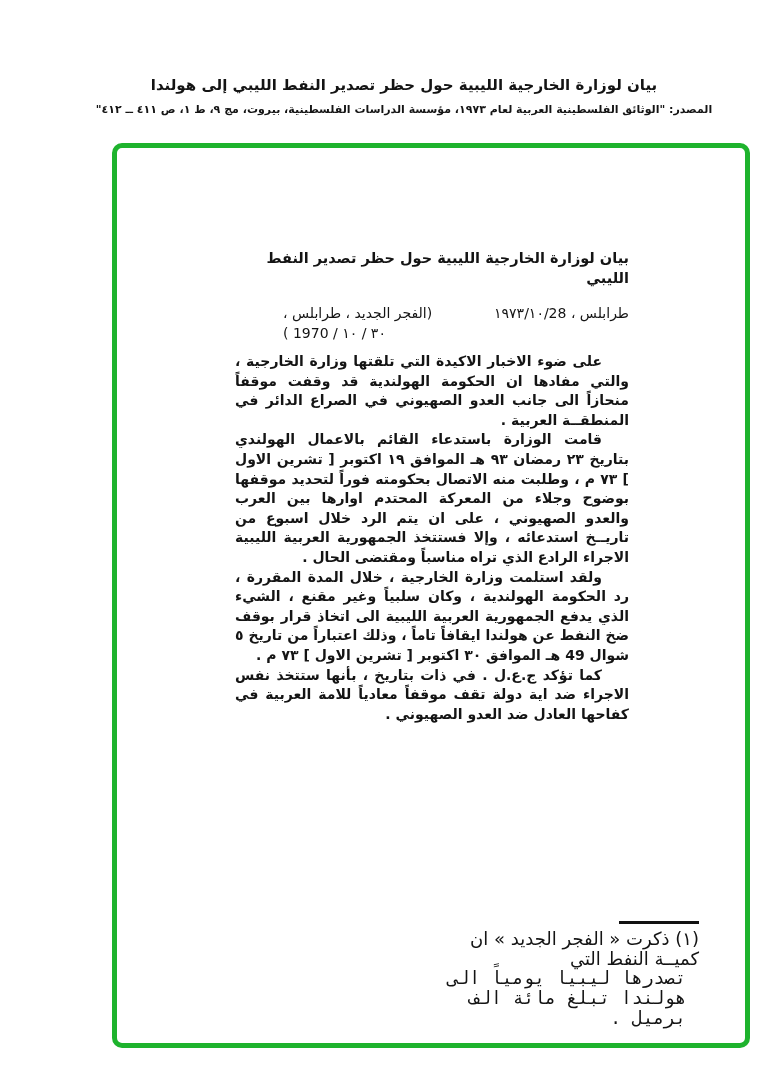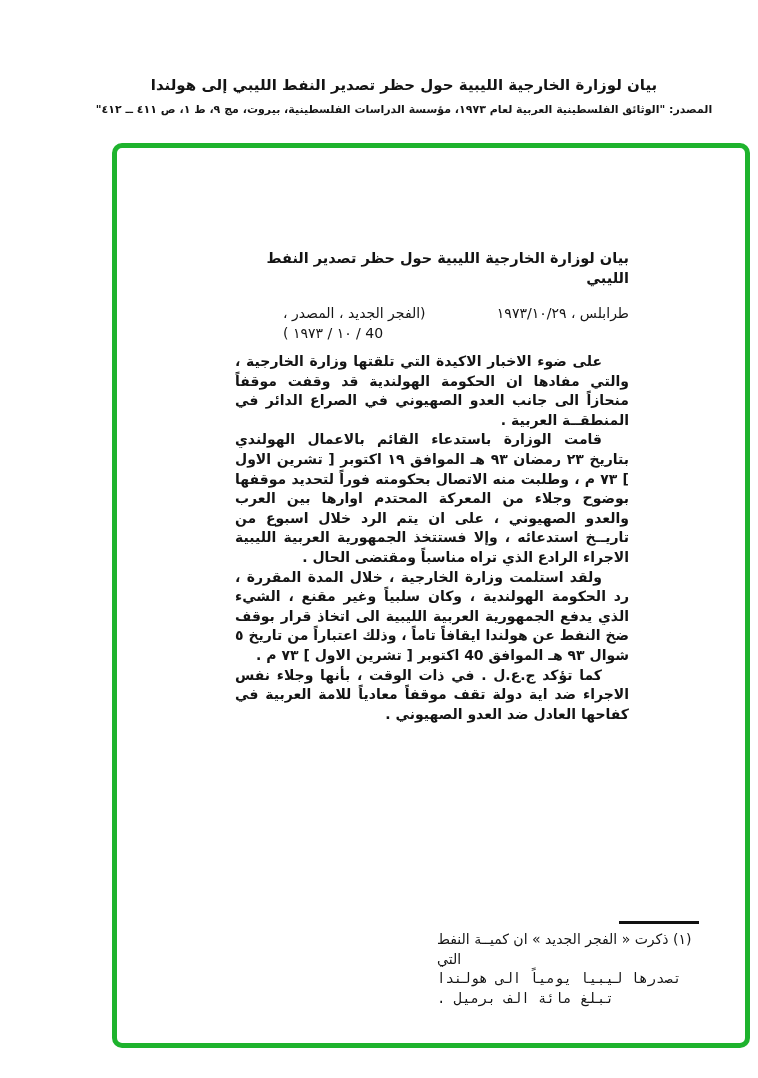--- a/index.html
+++ b/index.html
@@ -81,23 +81,23 @@
     top:773px;          
     left:auto; right:46px;
     width:80px; height:3px;
     background:#111111;
   }
   .footnote {
     position:absolute;
     top:781px;
     right:46px;
     width:262px;
-    font-size:14px;
+    font-size:18px;
     line-height:20px;
-    text-align:left;
+    text-align:right;
   }
   .footnote .fn-line2 { padding-right:13px;font-family:Liberation Mono, monospace; }
 </style>
 </head>
 <body>
 
 <div class="page">
 
   <div class="header-title">بيان لوزارة الخارجية الليبية حول حظر تصدير النفط الليبي إلى هولندا</div>
 
@@ -105,32 +105,32 @@
 
   <div class="doc-frame" style="border-color: rgb(30, 179, 45);">
 
     <div class="doc-content">
 
       <div class="doc-title">
         <div>بيان لوزارة الخارجية الليبية حول حظر تصدير النفط الليبي</div>
       </div>
 
       <div class="date-row">
-        <div>طرابلس ، ١٩٧٣/١٠/٢٩</div>
+        <div>طرابلس ، ١٩٧٣/١٠/28</div>
         <div class="citation">
-          <div>(الفجر الجديد ، المصدر ،</div>
-          <div>40 / ١٠ / ١٩٧٣ )</div>
+          <div>(الفجر الجديد ، طرابلس ،</div>
+          <div>٣٠ / ١٠ / 1970 )</div>
         </div>
       </div>
 
       <div class="body-text">
         <p>على ضوء الاخبار الاكيدة التي تلقتها وزارة الخارجية ، والتي مفادها ان الحكومة الهولندية قد وقفت موقفاً منحازاً الى جانب العدو الصهيوني في الصراع الدائر في المنطقــة العربية .</p>
         <p>قامت الوزارة باستدعاء القائم بالاعمال الهولندي بتاريخ ٢٣ رمضان ٩٣ هـ الموافق ١٩ اكتوبر [ تشرين الاول ] ٧٣ م ، وطلبت منه الاتصال بحكومته فوراً لتحديد موقفها بوضوح وجلاء من المعركة المحتدم اوارها بين العرب والعدو الصهيوني ، على ان يتم الرد خلال اسبوع من تاريــخ استدعائه ، وإلا فستتخذ الجمهورية العربية الليبية الاجراء الرادع الذي تراه مناسباً ومقتضى الحال .</p>
-        <p>ولقد استلمت وزارة الخارجية ، خلال المدة المقررة ، رد الحكومة الهولندية ، وكان سلبياً وغير مقنع ، الشيء الذي يدفع الجمهورية العربية الليبية الى اتخاذ قرار بوقف ضخ النفط عن هولندا ايقافاً تاماً ، وذلك اعتباراً من تاريخ ٥ شوال ٩٣ هـ الموافق 40 اكتوبر [ تشرين الاول ] ٧٣ م .</p>
-        <p>كما تؤكد ج.ع.ل . في ذات الوقت ، بأنها وجلاء نفس الاجراء ضد اية دولة تقف موقفاً معادياً للامة العربية في كفاحها العادل ضد العدو الصهيوني .</p>
+        <p>ولقد استلمت وزارة الخارجية ، خلال المدة المقررة ، رد الحكومة الهولندية ، وكان سلبياً وغير مقنع ، الشيء الذي يدفع الجمهورية العربية الليبية الى اتخاذ قرار بوقف ضخ النفط عن هولندا ايقافاً تاماً ، وذلك اعتباراً من تاريخ ٥ شوال 49 هـ الموافق ٣٠ اكتوبر [ تشرين الاول ] ٧٣ م .</p>
+        <p>كما تؤكد ج.ع.ل . في ذات بتاريخ ، بأنها ستتخذ نفس الاجراء ضد اية دولة تقف موقفاً معادياً للامة العربية في كفاحها العادل ضد العدو الصهيوني .</p>
       </div>
 
     </div>
 
     <div class="footnote-rule"></div>
 
     <div class="footnote">
       <div class="fn-line1">(١) ذكرت « الفجر الجديد » ان كميــة النفط التي</div>
       <div class="fn-line2">تصدرها ليبيا يومياً الى هولندا تبلغ مائة الف برميل .</div>
     </div>

